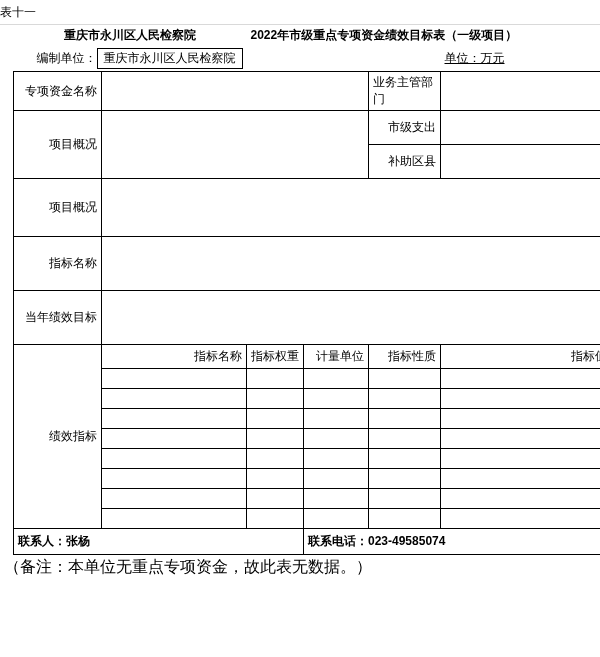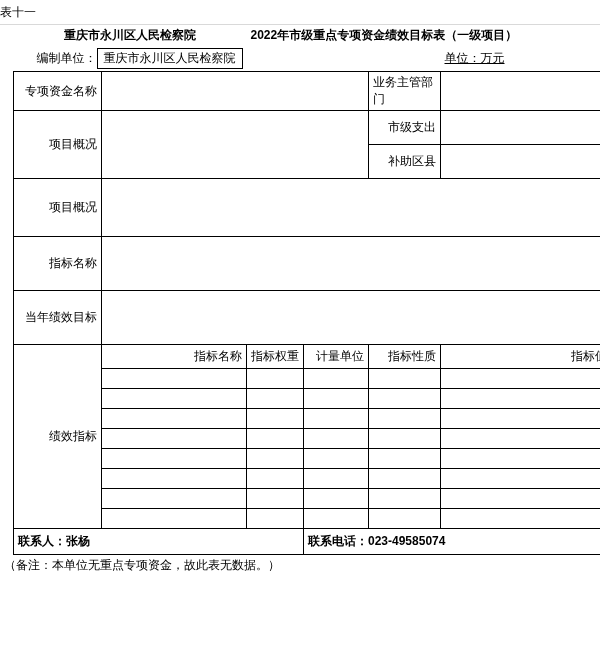--- a/index.html
+++ b/index.html
@@ -55,21 +55,21 @@
     text-align: center;
     font-weight: bold;
     font-size: 13px;
     border: none !important;
   }
   .c-center { text-align: right; }
   .c-left { text-align: left; }
   .c-right { text-align: right; }
   .bold { font-weight: bold; }
   .note-row {
-    font-size: 12px;
+    font-size: 16px;
     padding-left: 4px;
   }
   .unit-cell {
     text-align: left;
     font-size: 12px;
     border: none !important;
     text-decoration: underline;
   }
   .compile-cell {
     border: none !important;

